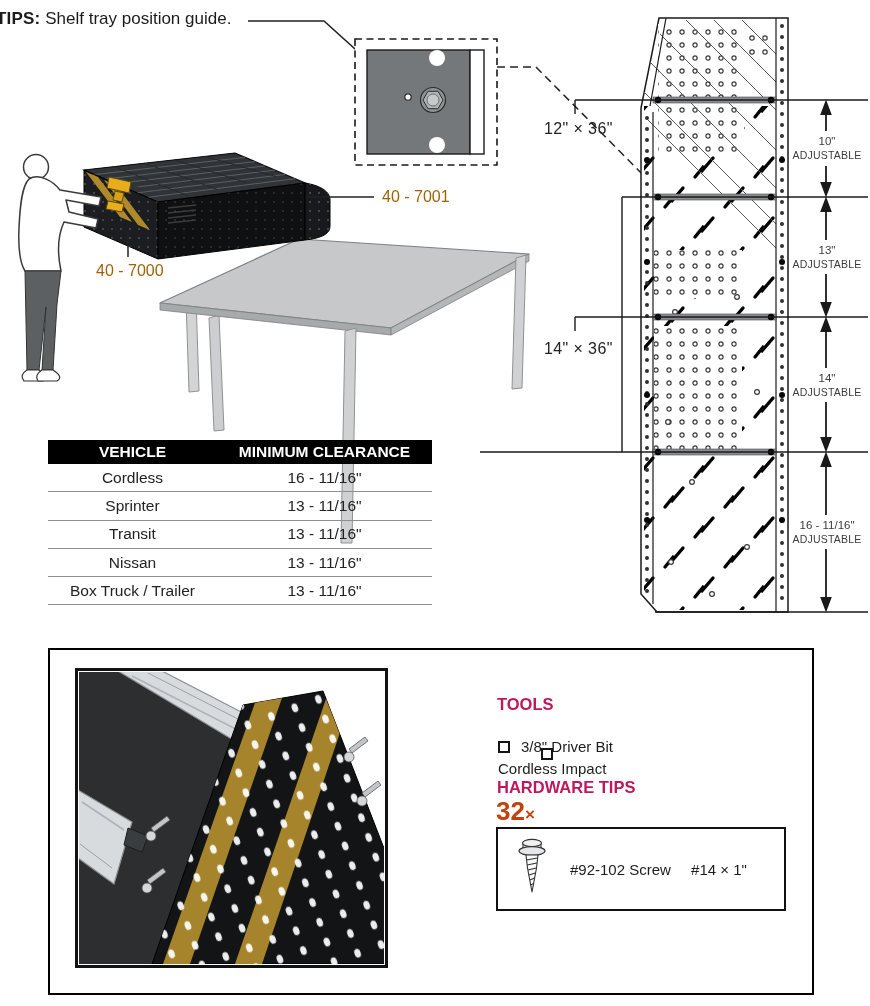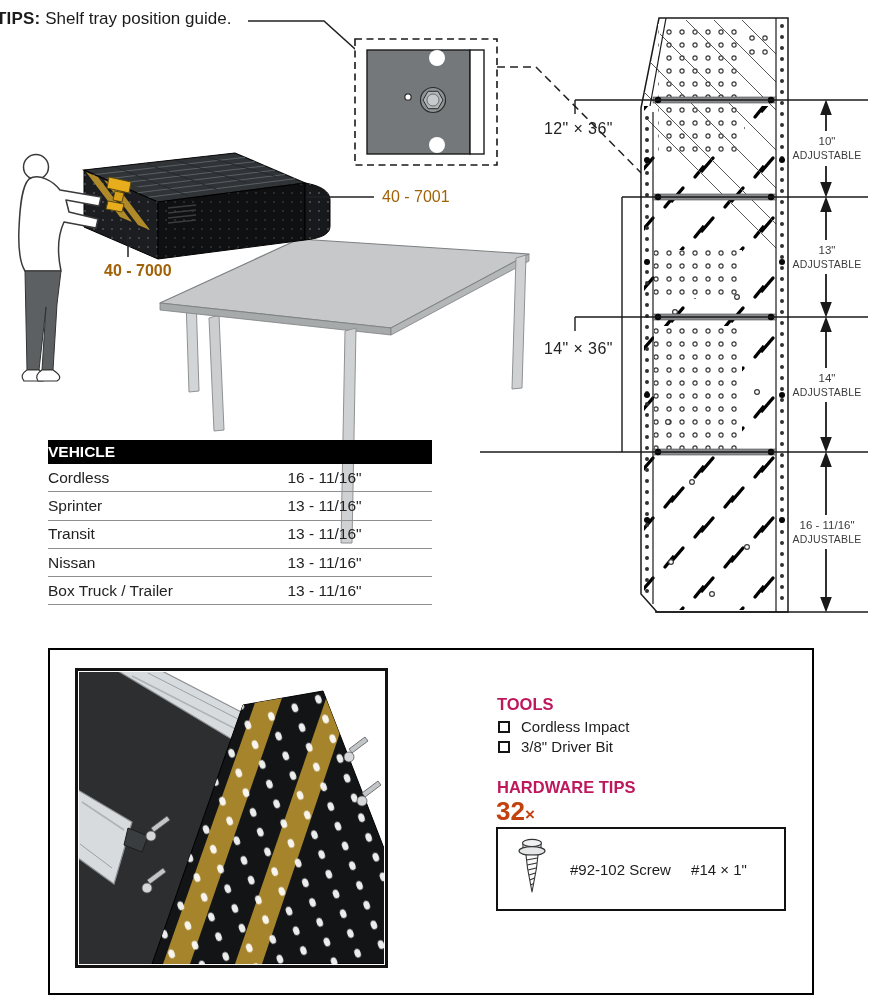--- a/index.html
+++ b/index.html
@@ -13,21 +13,21 @@
   .tips b { letter-spacing:.2px; }
   .part-label { font-size:16px; color:#a16207; }
   .tray-size { font-size:16px; color:#222; letter-spacing:.4px; }
   .seg { position:absolute; z-index:3; width:96px; text-align:center; color:#3b3b3b; line-height:1.3; }
   .seg .size { font-size:11.5px; }
   .seg .note { font-size:10.5px; letter-spacing:.2px; }
   
   .vtable { position:absolute; z-index:3; left:48px; top:440px; width:384px; }
   .vt-head { display:flex; background:#000; color:#fff; font-weight:bold; font-size:15.5px; height:24px; align-items:center; }
   .vt-row { display:flex; height:28.3px; align-items:center; border-bottom:1.5px solid #8f8f8f; font-size:15.5px; color:#222; }
-  .vt-c1 { width:44%; }
+  .vt-c1 { width:44%; text-align:center; }
   .vt-c2 { width:56%; text-align:center; }
   
   .outer-box { position:absolute; z-index:2; left:48px; top:648px; width:766px; height:347px; border:2px solid #000; background:transparent; }
   .illus-box { position:absolute; z-index:2; left:75px; top:668px; width:313px; height:300px; border:3px solid #121212; background:transparent; }
   .tools-title, .hw-title { position:absolute; z-index:3; left:497px; font-weight:bold; font-size:16.5px; color:#be185d; }
   .tools-title { top:695px; }
   .hw-title { top:778px; }
   .tool-item { position:absolute; z-index:3; left:498px; display:flex; align-items:center; font-size:15px; color:#1d1d1d; }
   .tool-item .cb { width:12px; height:12px; border:2px solid #141414; margin-right:11px; flex:none; }
   .qty { position:absolute; z-index:3; left:496px; top:796px; font-weight:bold; color:#c2410c; }
@@ -277,21 +277,21 @@
     </g>
   </g>
 </svg>
 
 <div class="txt tips">
   <b>TIPS:</b>
   <span>Shelf tray position guide.</span>
 </div>
 
 <div class="txt part-label" style="left:382px; top:188px;">40 - 7001</div>
-<div class="txt part-label" style="left:104px; top:262px;font-weight:bold;">40 - 7000</div>
+<div class="txt part-label" style="left:96px; top:262px;">40 - 7000</div>
 
 <div class="txt tray-size" style="left:544px; top:120px;">12" × 36"</div>
 <div class="txt tray-size" style="left:544px; top:340px;">14" × 36"</div>
 
 <div class="seg" style="left:779px; top:134px;">
   <div class="size">10"</div>
   <div class="note">ADJUSTABLE</div>
 </div>
 <div class="seg" style="left:779px; top:243px;">
   <div class="size">13"</div>
@@ -302,20 +302,21 @@
   <div class="note">ADJUSTABLE</div>
 </div>
 <div class="seg" style="left:779px; top:518px;">
   <div class="size">16 - 11/16"</div>
   <div class="note">ADJUSTABLE</div>
 </div>
 
 <div class="vtable">
   <div class="vt-head">
     <div class="vt-c1">VEHICLE</div>
+    <div class="vt-c2">MINIMUM CLEARANCE</div>
   </div>
   <div class="vt-row">
     <div class="vt-c1">Cordless</div>
     <div class="vt-c2">16 - 11/16"</div>
   </div>
   <div class="vt-row">
     <div class="vt-c1">Sprinter</div>
     <div class="vt-c2">13 - 11/16"</div>
   </div>
   <div class="vt-row">
@@ -329,21 +330,21 @@
   <div class="vt-row">
     <div class="vt-c1">Box Truck / Trailer</div>
     <div class="vt-c2">13 - 11/16"</div>
   </div>
 </div>
 
 <div class="outer-box"></div>
 <div class="illus-box"></div>
 
 <div class="tools-title txt">TOOLS</div>
-<div class="tool-item" style="top:718px;">
+<div class="tool-item" style="top:748px;flex-direction:column;">
   <span class="cb"></span>
   <span>Cordless Impact</span>
 </div>
 <div class="tool-item" style="top:738px;">
   <span class="cb"></span>
   <span>3/8" Driver Bit</span>
 </div>
 
 <div class="hw-title txt">HARDWARE TIPS</div>
 <div class="qty">

